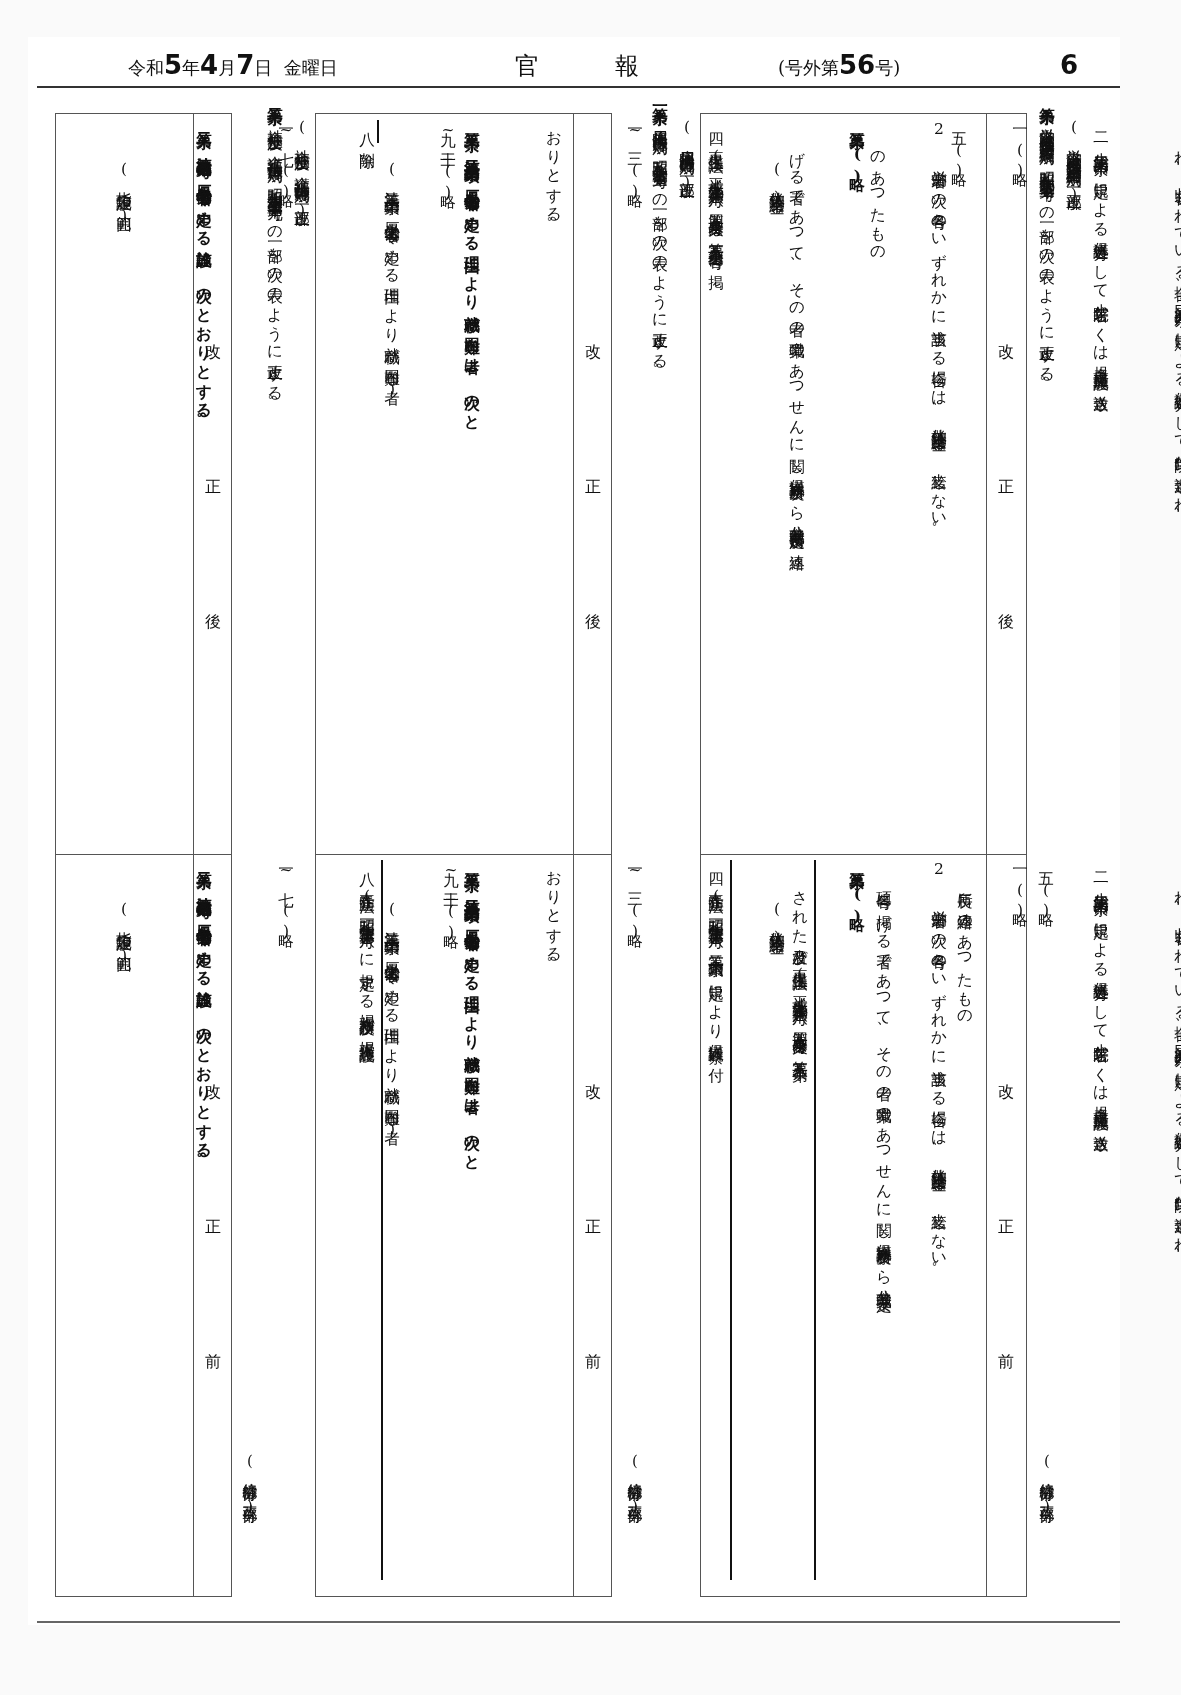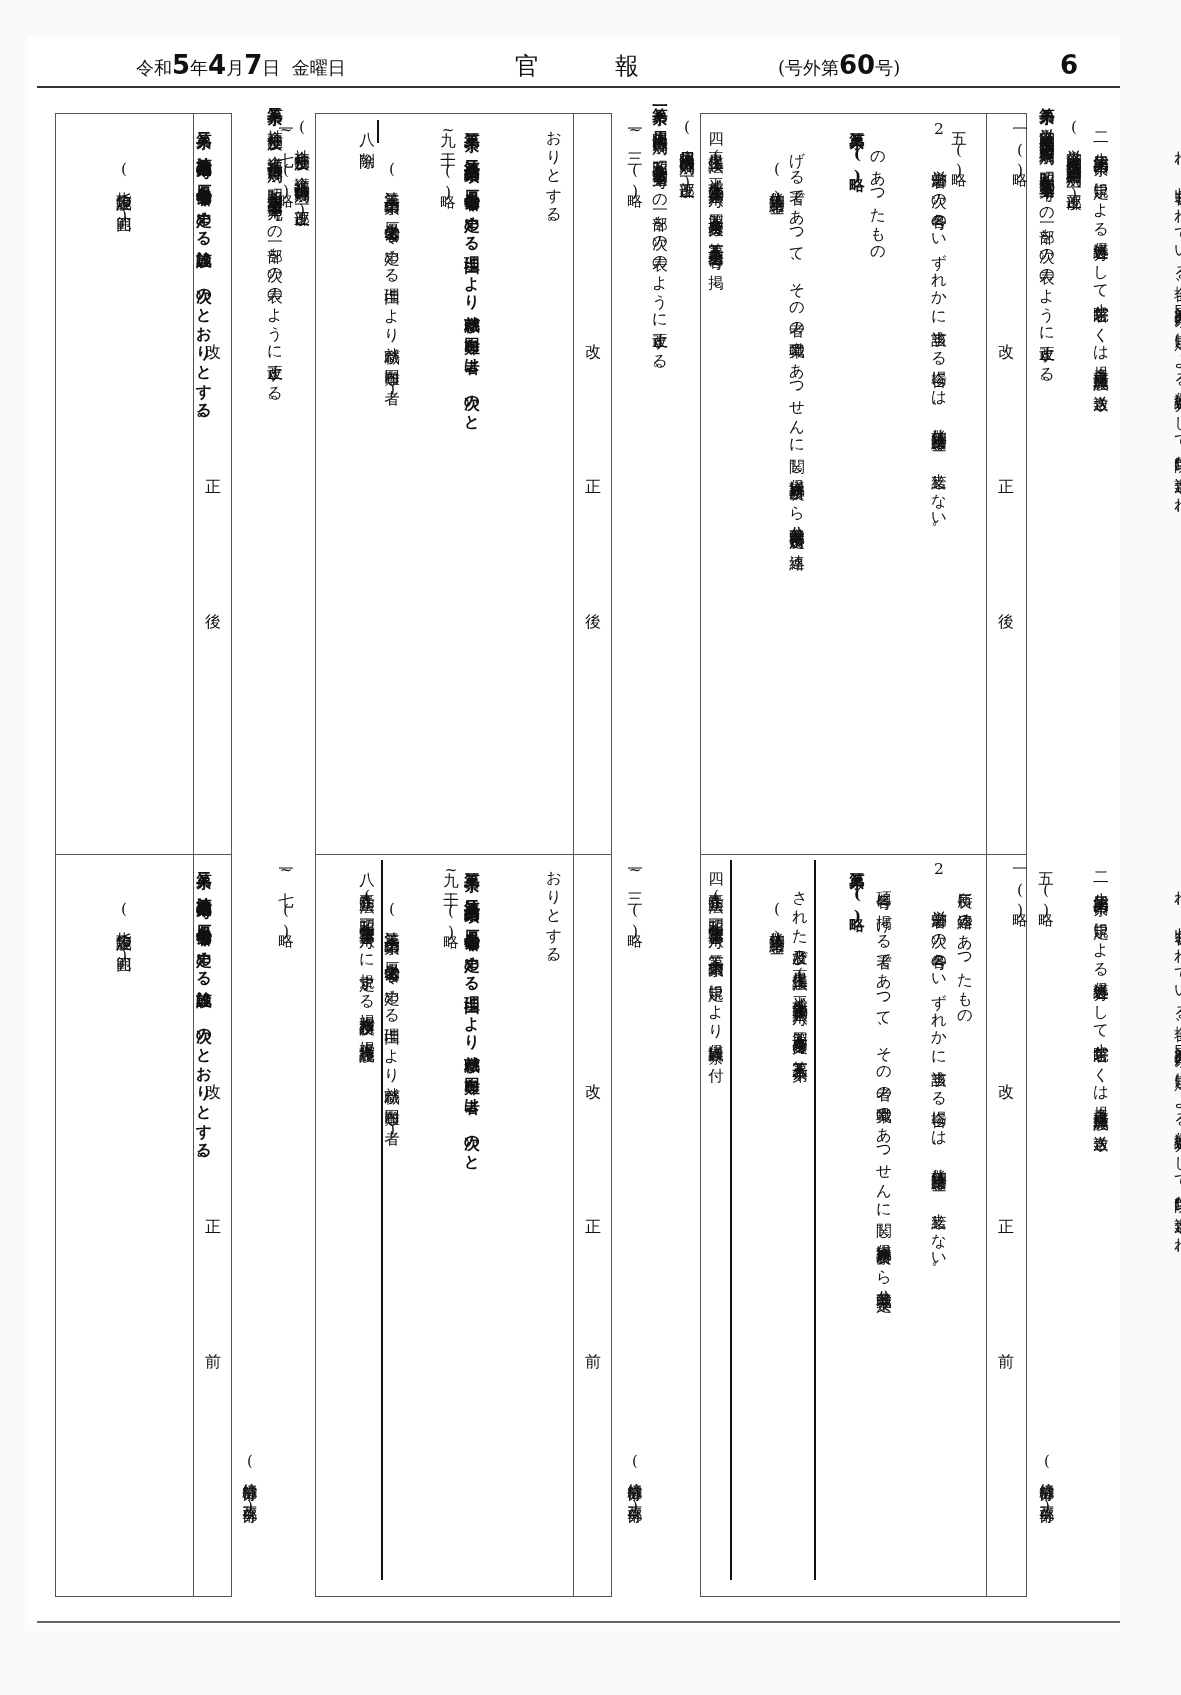--- a/index.html
+++ b/index.html
@@ -36,27 +36,27 @@
   .tbl .hrow { position: absolute; left: 0; right: 0; height: 0; border-top: 1px solid #555; }
   .hlabel { position: absolute; font-size: 16px; text-align: center; width: 20px; }
   .ul { border-right: 2px solid #111; padding-right: 1px; }
   .note { position: absolute; writing-mode: vertical-rl; text-orientation: upright; font-size: 15px; letter-spacing: 1px; white-space: nowrap; }
 </style>
 </head>
 <body>
 
 <div class="sheet"></div>
 
-<div class="hdr" style="left:136px;">
+<div class="hdr" style="left:128px;">
   <span>令和</span><span class="big">5</span><span>年</span><span class="big">4</span><span>月</span><span class="big">7</span><span>日</span>&nbsp;&nbsp;<span>金曜日</span>
 </div>
 <div class="hdr" style="left:515px;font-size:24px;">官</div>
 <div class="hdr" style="left:615px;font-size:24px;">報</div>
 <div class="hdr" style="left:778px;">
-  <span>(号外第</span><span class="big">60</span><span>号)</span>
+  <span>(号外第</span><span class="big">56</span><span>号)</span>
 </div>
 <div class="hdr" style="left:1060px;"><span class="big">6</span></div>
 <div class="hrule-top"></div>
 
 <div class="vt" style="left:1060px; top:118px;">(労働者災害補償保険特別支給金支給規則の一部改正)</div>
 <div class="vt" style="left:1033px; top:95px;"><b>第十条</b>　<span>労働者災害補償保険特別支給金支給規則(昭和四十九年労働省令第三十号)の一部を次の表のように改正する。</span></div>
 <div class="note" style="left:1037px; top:1452px;">(傍線部分は改正部分)</div>
 
 <div class="tbl" style="left:700px; top:113px; width:327px; height:1484px;">
   <div class="hcol" style="left:285px;"></div>

